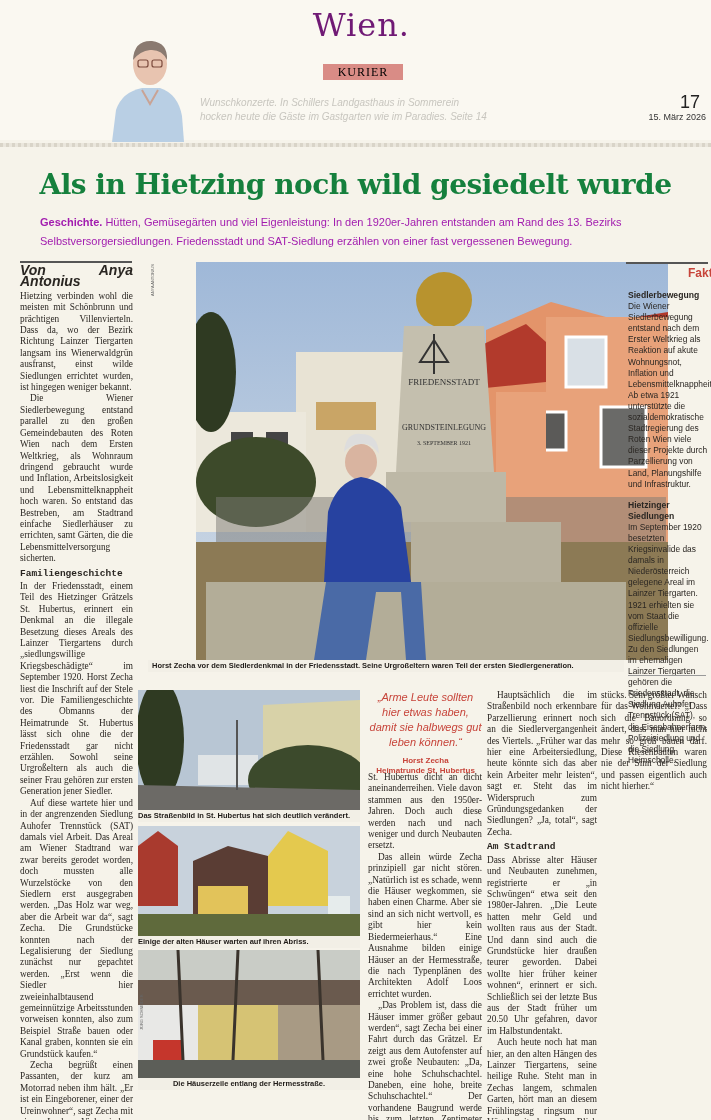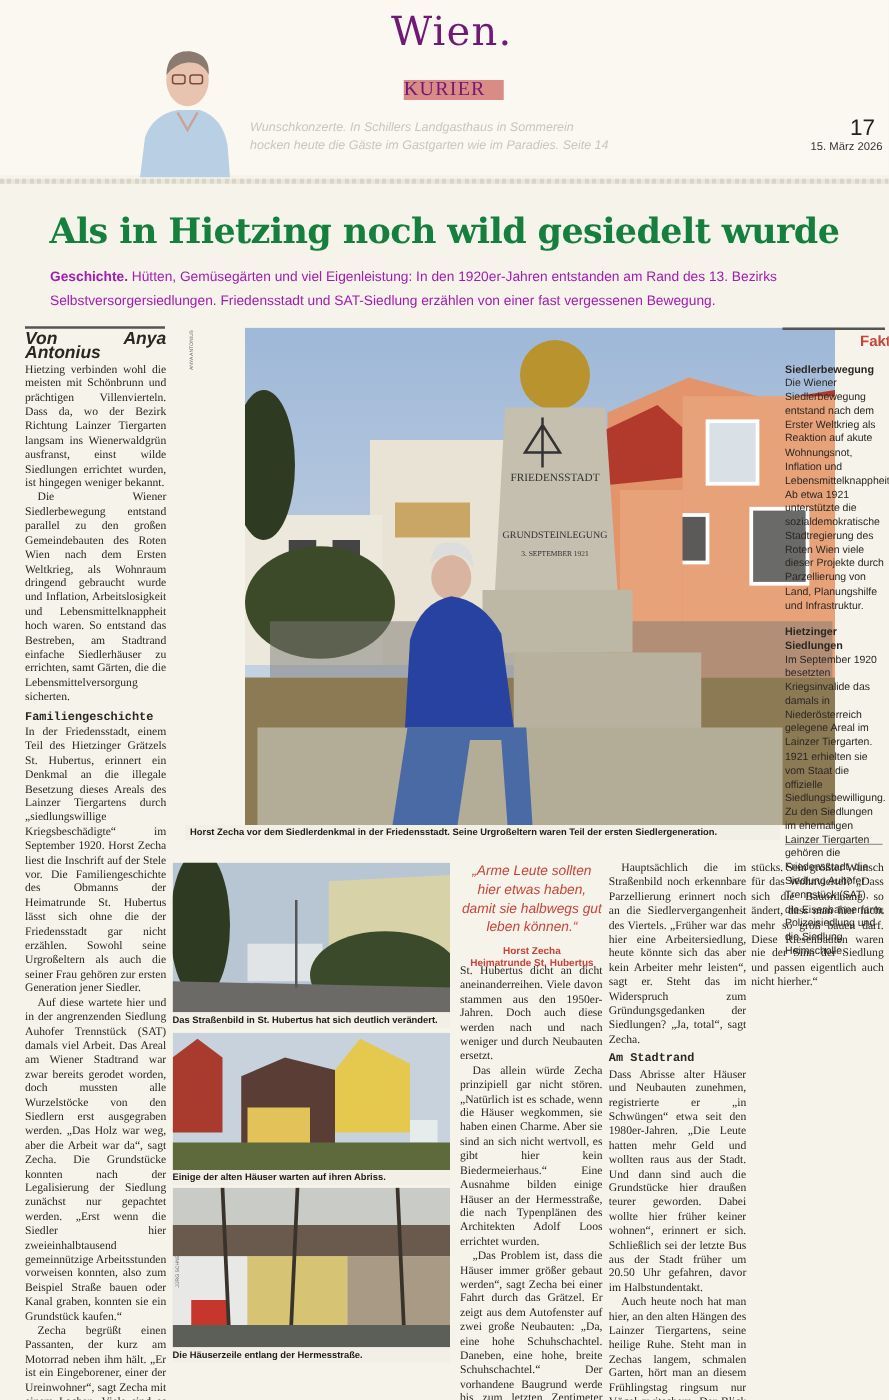--- a/index.html
+++ b/index.html
@@ -1,21 +1,21 @@
 <!DOCTYPE html>
 <html><head>
 <meta charset="utf-8">
 <style>
   html,body{margin:0;padding:0;}
   body{width:711px;height:1120px;background:#f6f3ea;position:relative;overflow:hidden;font-family:"Liberation Serif",serif;color:#2a2622;}
   .abs{position:absolute;}
   
   .masthead{left:0;top:0;width:711px;height:140px;background:#faf8f1;}
   .wien{left:300px;top:6px;width:110px;text-align:right;font-family:"DejaVu Serif",serif;font-size:32px;color:#701a75;letter-spacing:1px;}
-  .kurier{left:323px;top:64px;width:80px;height:16px;background:#d98c86;color:#701a75;font-family:"Liberation Serif",serif;font-size:16px;text-align:left;line-height:16px;letter-spacing:1px;}
+  .kurier{left:323px;top:64px;width:80px;height:16px;background:#d98c86;color:#000000;font-family:"Liberation Serif",serif;font-size:12px;text-align:center;line-height:16px;letter-spacing:1px;}
   .teaser{left:200px;top:96px;width:400px;font-family:"Liberation Sans",sans-serif;font-style:italic;font-size:10px;color:#c8c6bf;line-height:14px;}
   .portrait{left:102px;top:30px;width:90px;height:112px;}
   .pageno{left:680px;top:92px;font-family:"Liberation Sans",sans-serif;font-size:18px;color:#222;}
   .pagedate{left:640px;top:112px;font-family:"Liberation Sans",sans-serif;font-size:9px;color:#333;width:66px;text-align:right;}
   .rule1{left:0;top:143px;width:711px;height:4px;background:repeating-linear-gradient(90deg,#d9d4c8 0 3px,#eae6dc 3px 6px);}
   
   .headline{left:0;top:168px;width:711px;text-align:center;font-family:"DejaVu Serif",serif;font-weight:bold;font-size:28px;color:#15803d;letter-spacing:-0.5px;}
   .deck{left:40px;top:213px;width:640px;text-align:left;font-family:"Liberation Sans",sans-serif;font-size:11px;line-height:19px;color:#a21caf;}
   .deck b{font-weight:bold;}
   .toprule{left:20px;top:261px;width:112px;height:2px;background:#555;}
@@ -167,21 +167,21 @@
     <path d="M0 30 L222 30 L222 55 L0 55Z" fill="#6a5a4e"></path>
     <rect x="0" y="55" width="60" height="55" fill="#e8e8e6"></rect>
     <rect x="60" y="55" width="80" height="55" fill="#d6c374"></rect>
     <rect x="140" y="55" width="82" height="55" fill="#a89a84"></rect>
     <rect x="15" y="90" width="30" height="20" fill="#c5362c"></rect>
     <rect x="0" y="110" width="222" height="18" fill="#5c5e58"></rect>
     <path d="M40 0 L45 110 M100 0 L95 110 M180 0 L185 110" stroke="#3a332c" stroke-width="3"></path>
   </svg>
   <div class="abs credit" style="left:1px;top:80px;">JÜRG SCHNEIDER</div>
 </div>
-<div class="abs caption" style="left:138px;top:1078px;width:222px;height:12px;line-height:12px;">Die Häuserzeile entlang der Hermesstraße.</div>
+<div class="abs caption" style="left:138px;top:1078px;width:222px;height:12px;line-height:12px;text-align:center;">Die Häuserzeile entlang der Hermesstraße.</div>
 
 <div class="abs" style="left:368px;top:690px;width:115px;">
   <div class="quote">„Arme Leute sollten hier etwas haben, damit sie halbwegs gut leben können.“</div>
   <div class="quote-src" style="margin-top:6px">Horst Zecha</div>
   <div class="quote-src">Heimatrunde St. Hubertus</div>
 </div>
 <div class="abs col" style="left:368px;top:772px;width:114px;">
   <p class="first">St. Hubertus dicht an dicht aneinanderreihen. Viele davon stammen aus den 1950er-Jahren. Doch auch diese werden nach und nach weniger und durch Neubauten ersetzt.</p>
   <p>Das allein würde Zecha prinzipiell gar nicht stören. „Natürlich ist es schade, wenn die Häuser wegkommen, sie haben einen Charme. Aber sie sind an sich nicht wertvoll, es gibt hier kein Biedermeierhaus.“ Eine Ausnahme bilden einige Häuser an der Hermesstraße, die nach Typenplänen des Architekten Adolf Loos errichtet wurden.</p>
   <p>„Das Problem ist, dass die Häuser immer größer gebaut werden“, sagt Zecha bei einer Fahrt durch das Grätzel. Er zeigt aus dem Autofenster auf zwei große Neubauten: „Da, eine hohe Schuhschachtel. Daneben, eine hohe, breite Schuhschachtel.“ Der vorhandene Baugrund werde bis zum letzten Zentimeter ausgenützt, die Gärten der ehemaligen Gartensiedlung schwinden.</p>

